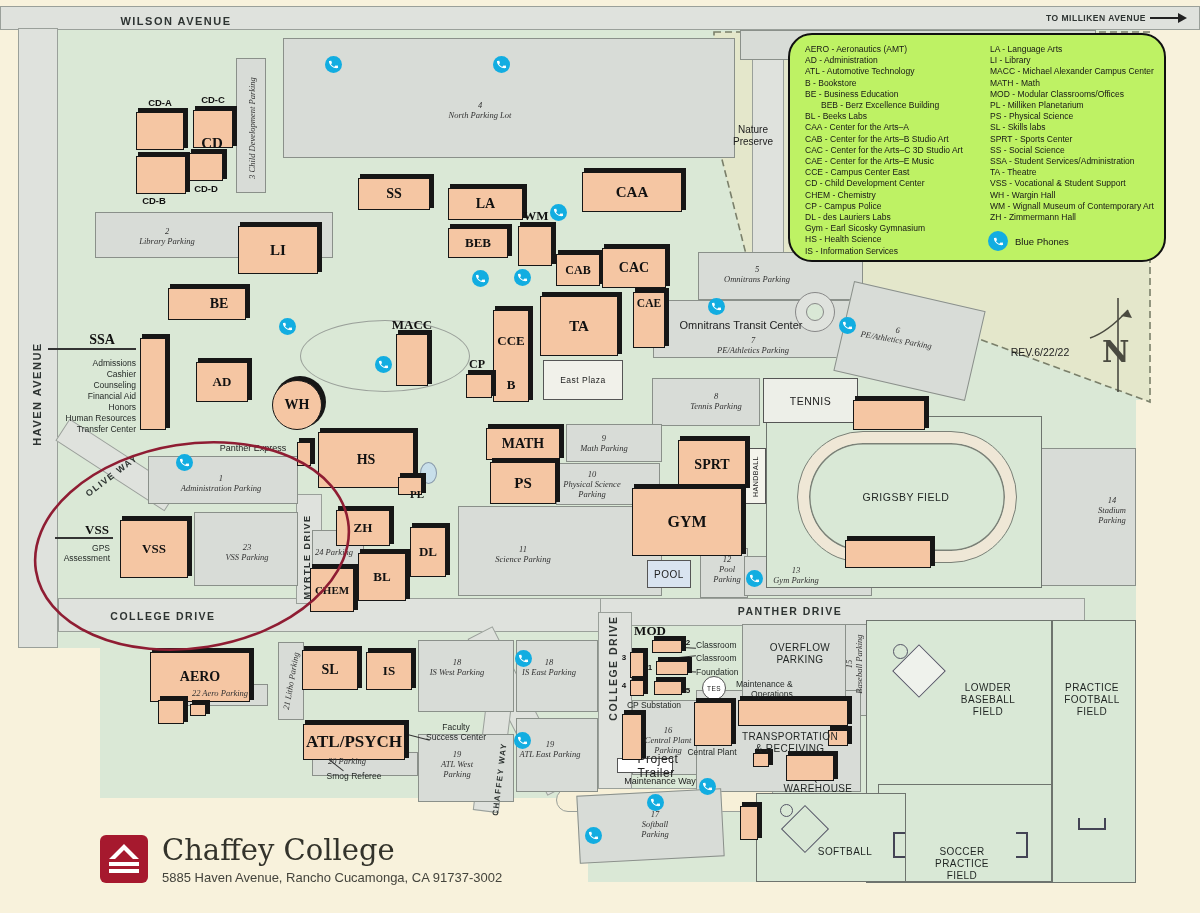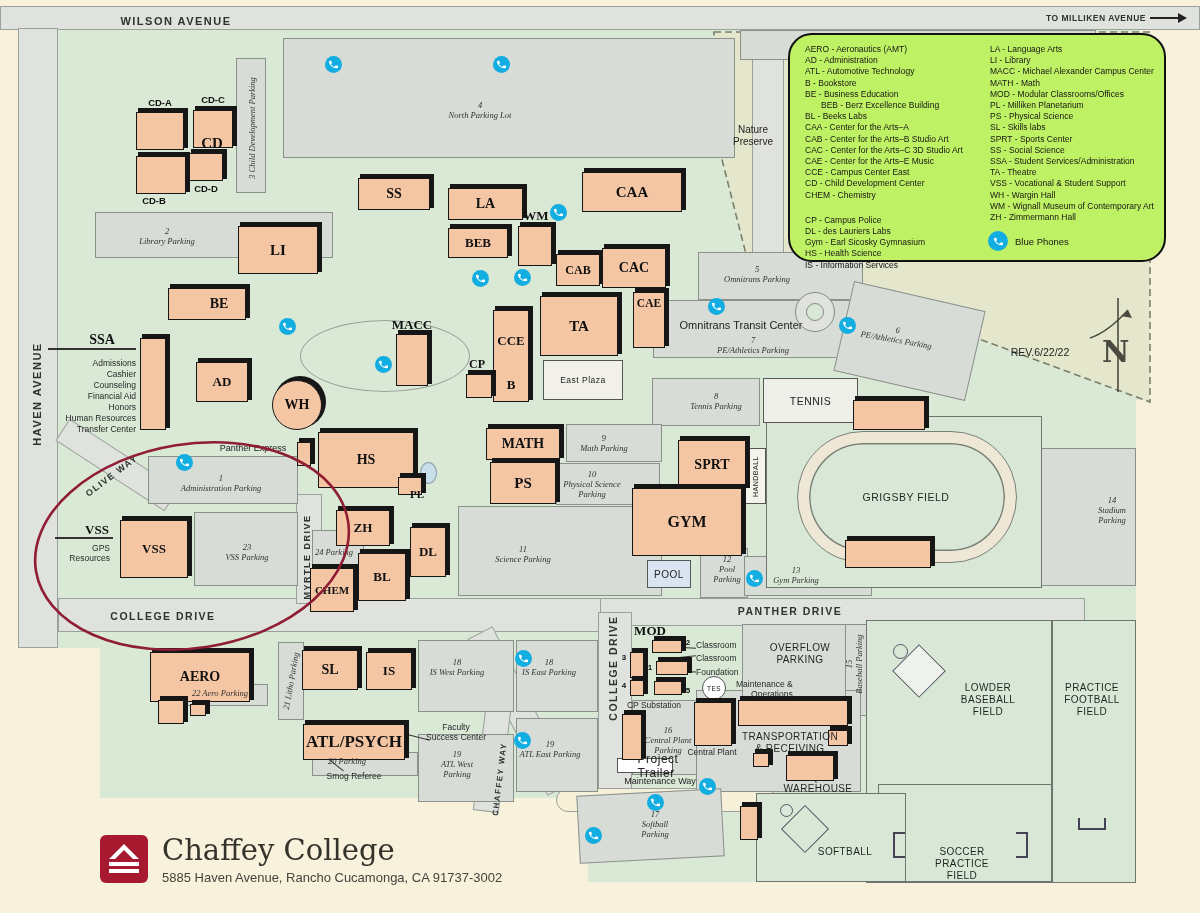--- a/index.html
+++ b/index.html
@@ -359,21 +359,21 @@
       <div class="lbl note" style="left: 712px; top: 752px; transform: translate(-50%, -50%);">Central Plant</div>
       <div class="lbl note" style="left: 736px; top: 689px; text-align: right; transform: translate(0px, -50%);">Maintenance &amp;
 Operations</div>
       <div class="lbl note" style="left: 696px; top: 645px; text-align: left; transform: translate(0px, -50%);">Classroom</div>
       <div class="lbl note" style="left: 696px; top: 658px; text-align: left; transform: translate(0px, -50%);">Classroom</div>
       <div class="lbl note" style="left: 696px; top: 672px; text-align: left; transform: translate(0px, -50%);">Foundation</div>
       <div class="lbl note" style="left: 456px; top: 732px; transform: translate(-50%, -50%);">Faculty
 Success Center</div>
       <div class="lbl note" style="left: 354px; top: 776px; transform: translate(-50%, -50%);">Smog Referee</div>
       <div class="lbl note" style="left: 110px; top: 553px; text-align: right; transform: translate(-100%, -50%);">GPS
-Resources</div>
+Assessment</div>
       <div class="lbl note" style="left: 136px; top: 396px; line-height: 11px; text-align: right; transform: translate(-100%, -50%);">Admissions
 Cashier
 Counseling
 Financial Aid
 Honors
 Human Resources
 Transfer Center</div>
       <div class="lbl code" style="left: 212px; top: 143px; font-size: 15px; transform: translate(-50%, -50%);">CD</div>
       <div class="lbl code" style="left: 536px; top: 216px; transform: translate(-50%, -50%);">WM</div>
       <div class="lbl code" style="left: 412px; top: 325px; transform: translate(-50%, -50%);">MACC</div>
@@ -500,21 +500,21 @@
         <div class="" style="position: static;">BE - Business Education</div>
         <div class="" style="position: static; padding-left: 16px;">BEB - Berz Excellence Building</div>
         <div class="" style="position: static;">BL - Beeks Labs</div>
         <div class="" style="position: static;">CAA - Center for the Arts–A</div>
         <div class="" style="position: static;">CAB - Center for the Arts–B Studio Art</div>
         <div class="" style="position: static;">CAC - Center for the Arts–C 3D Studio Art</div>
         <div class="" style="position: static;">CAE - Center for the Arts–E Music</div>
         <div class="" style="position: static;">CCE - Campus Center East</div>
         <div class="" style="position: static;">CD - Child Development Center</div>
         <div class="" style="position: static;">CHEM - Chemistry</div>
-        <div class="" style="position: static; margin-top: 14px;">CP - Campus Police</div>
+        <div class="" style="position: static;">CP - Campus Police</div>
         <div class="" style="position: static;">DL - des Lauriers Labs</div>
         <div class="" style="position: static;">Gym - Earl Sicosky Gymnasium</div>
         <div class="" style="position: static;">HS - Health Science</div>
         <div class="" style="position: static;">IS - Information Services</div>
       </div>
     <div id="legend-col-right" class="legend-col">
         <div class="" style="position: static;">LA - Language Arts</div>
         <div class="" style="position: static;">LI - Library</div>
         <div class="" style="position: static;">MACC - Michael Alexander Campus Center</div>
         <div class="" style="position: static;">MATH - Math</div>

